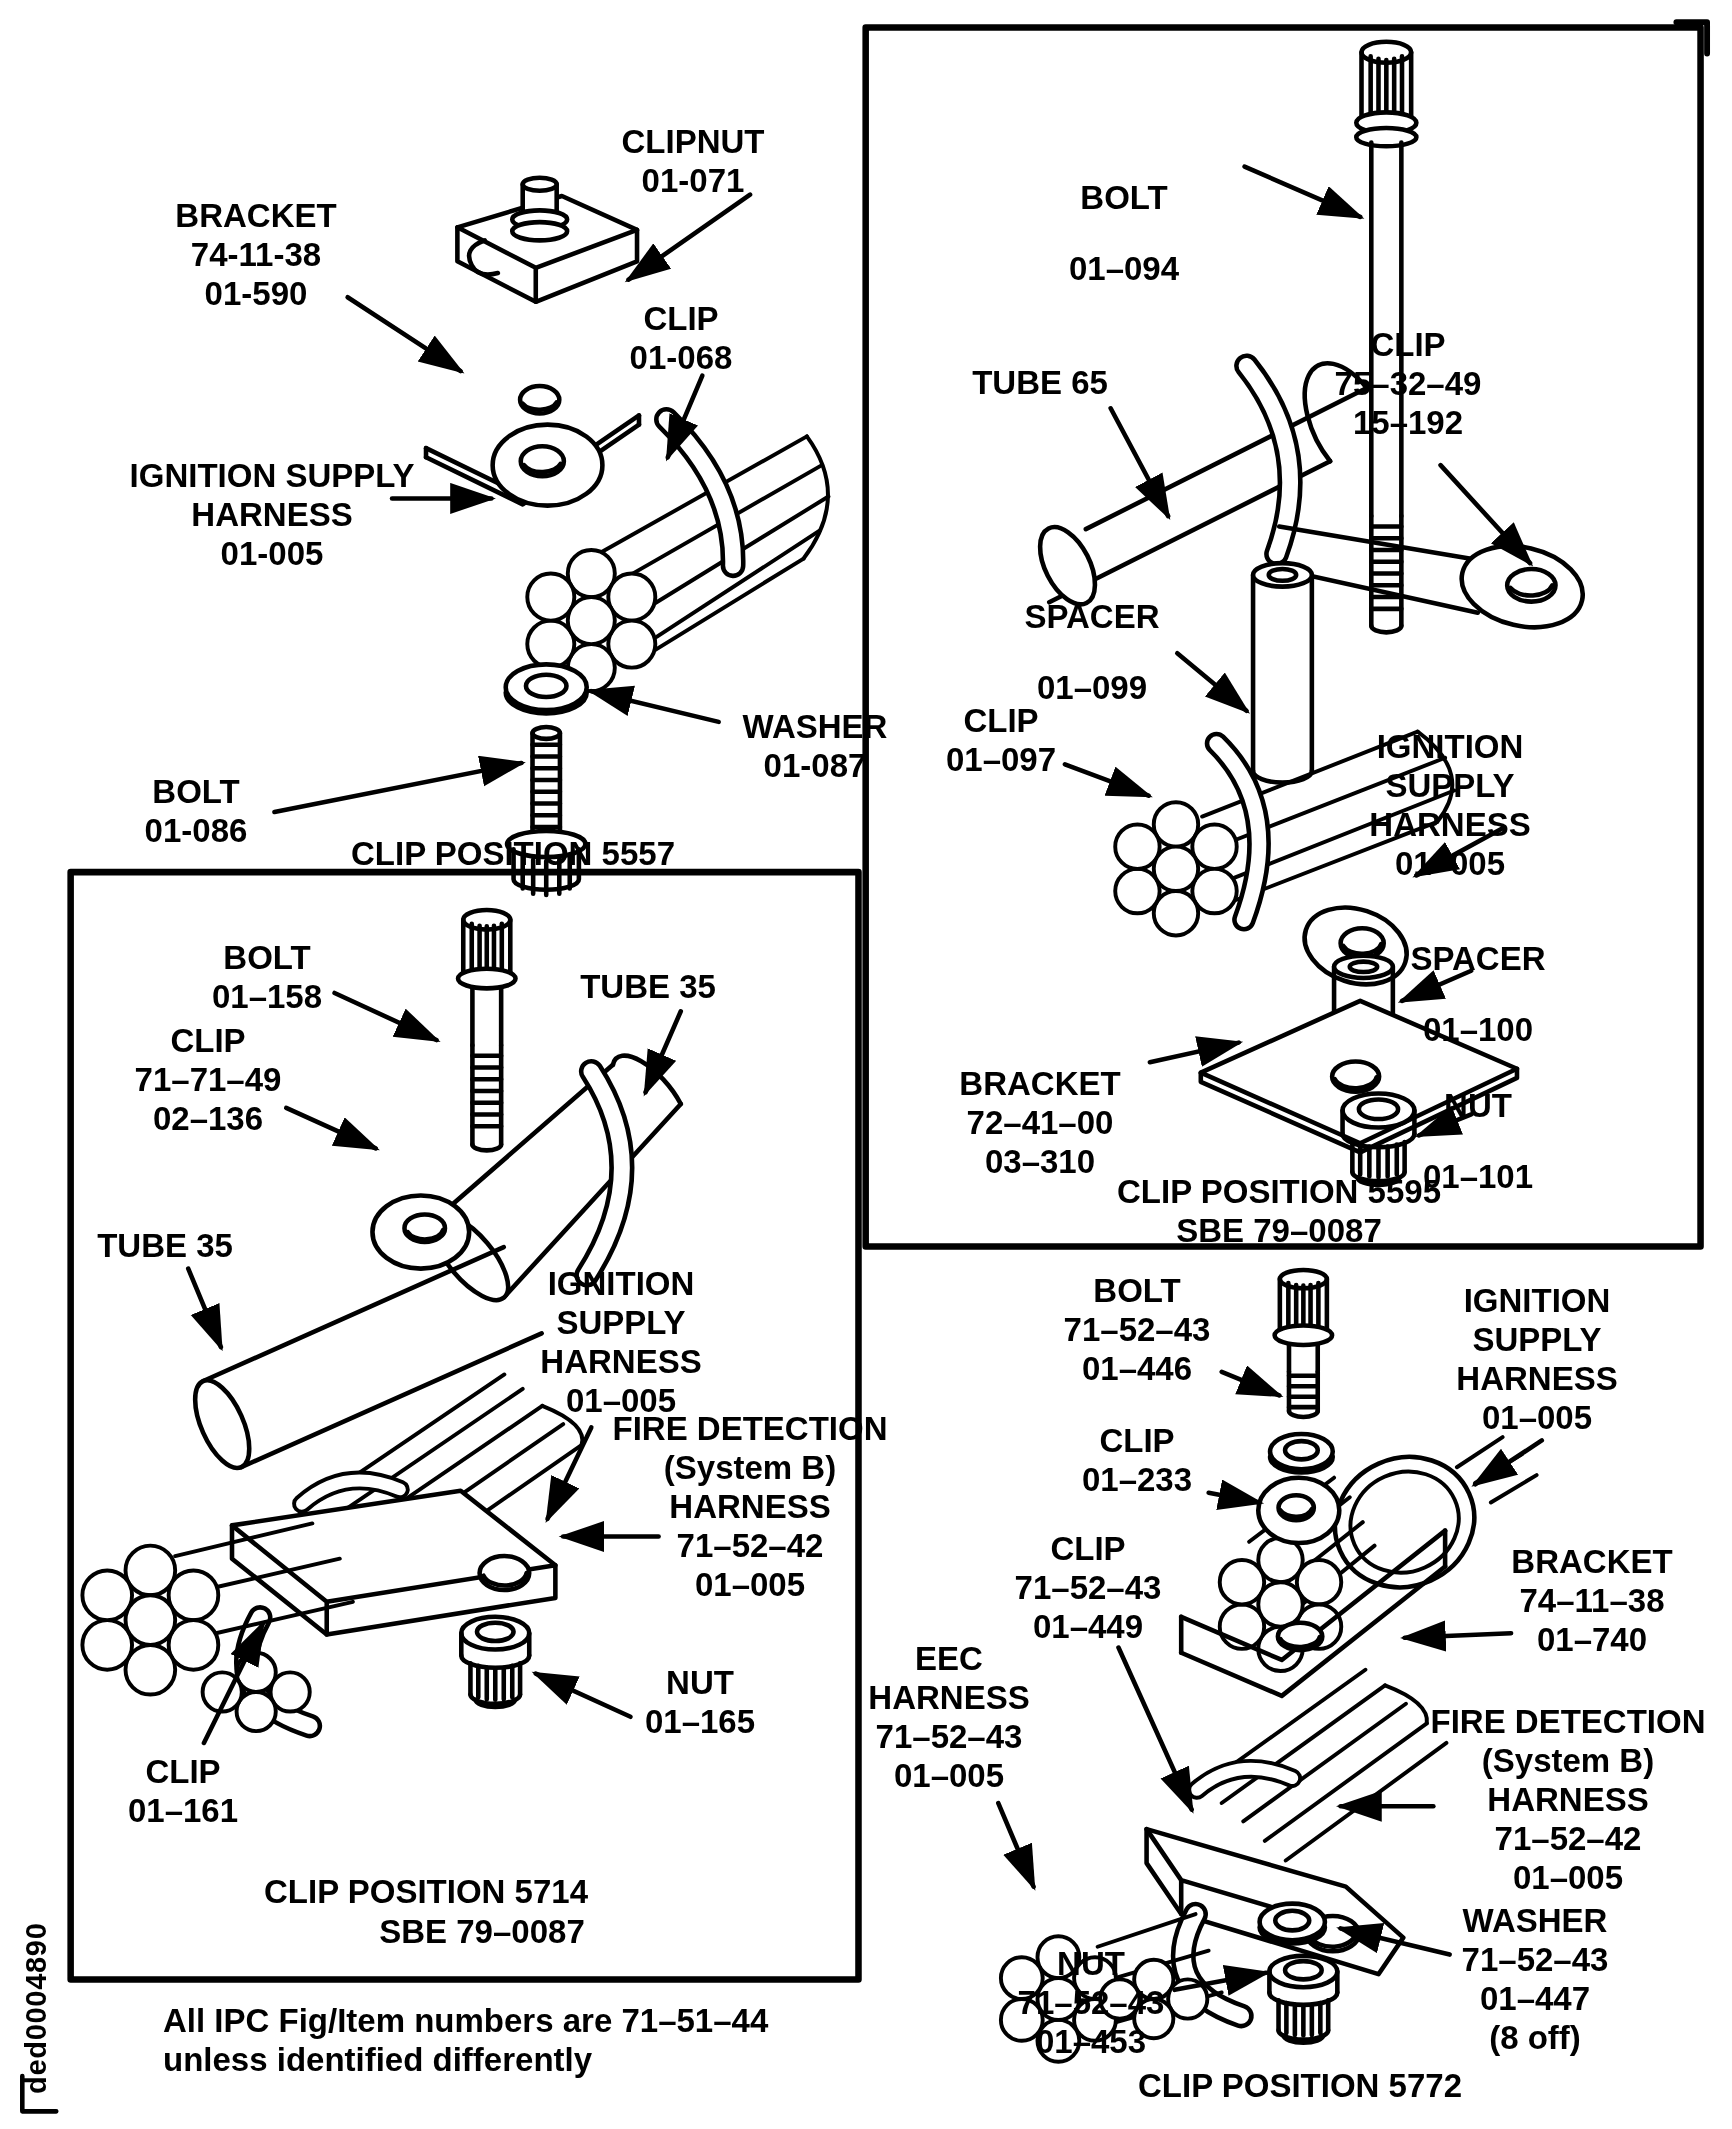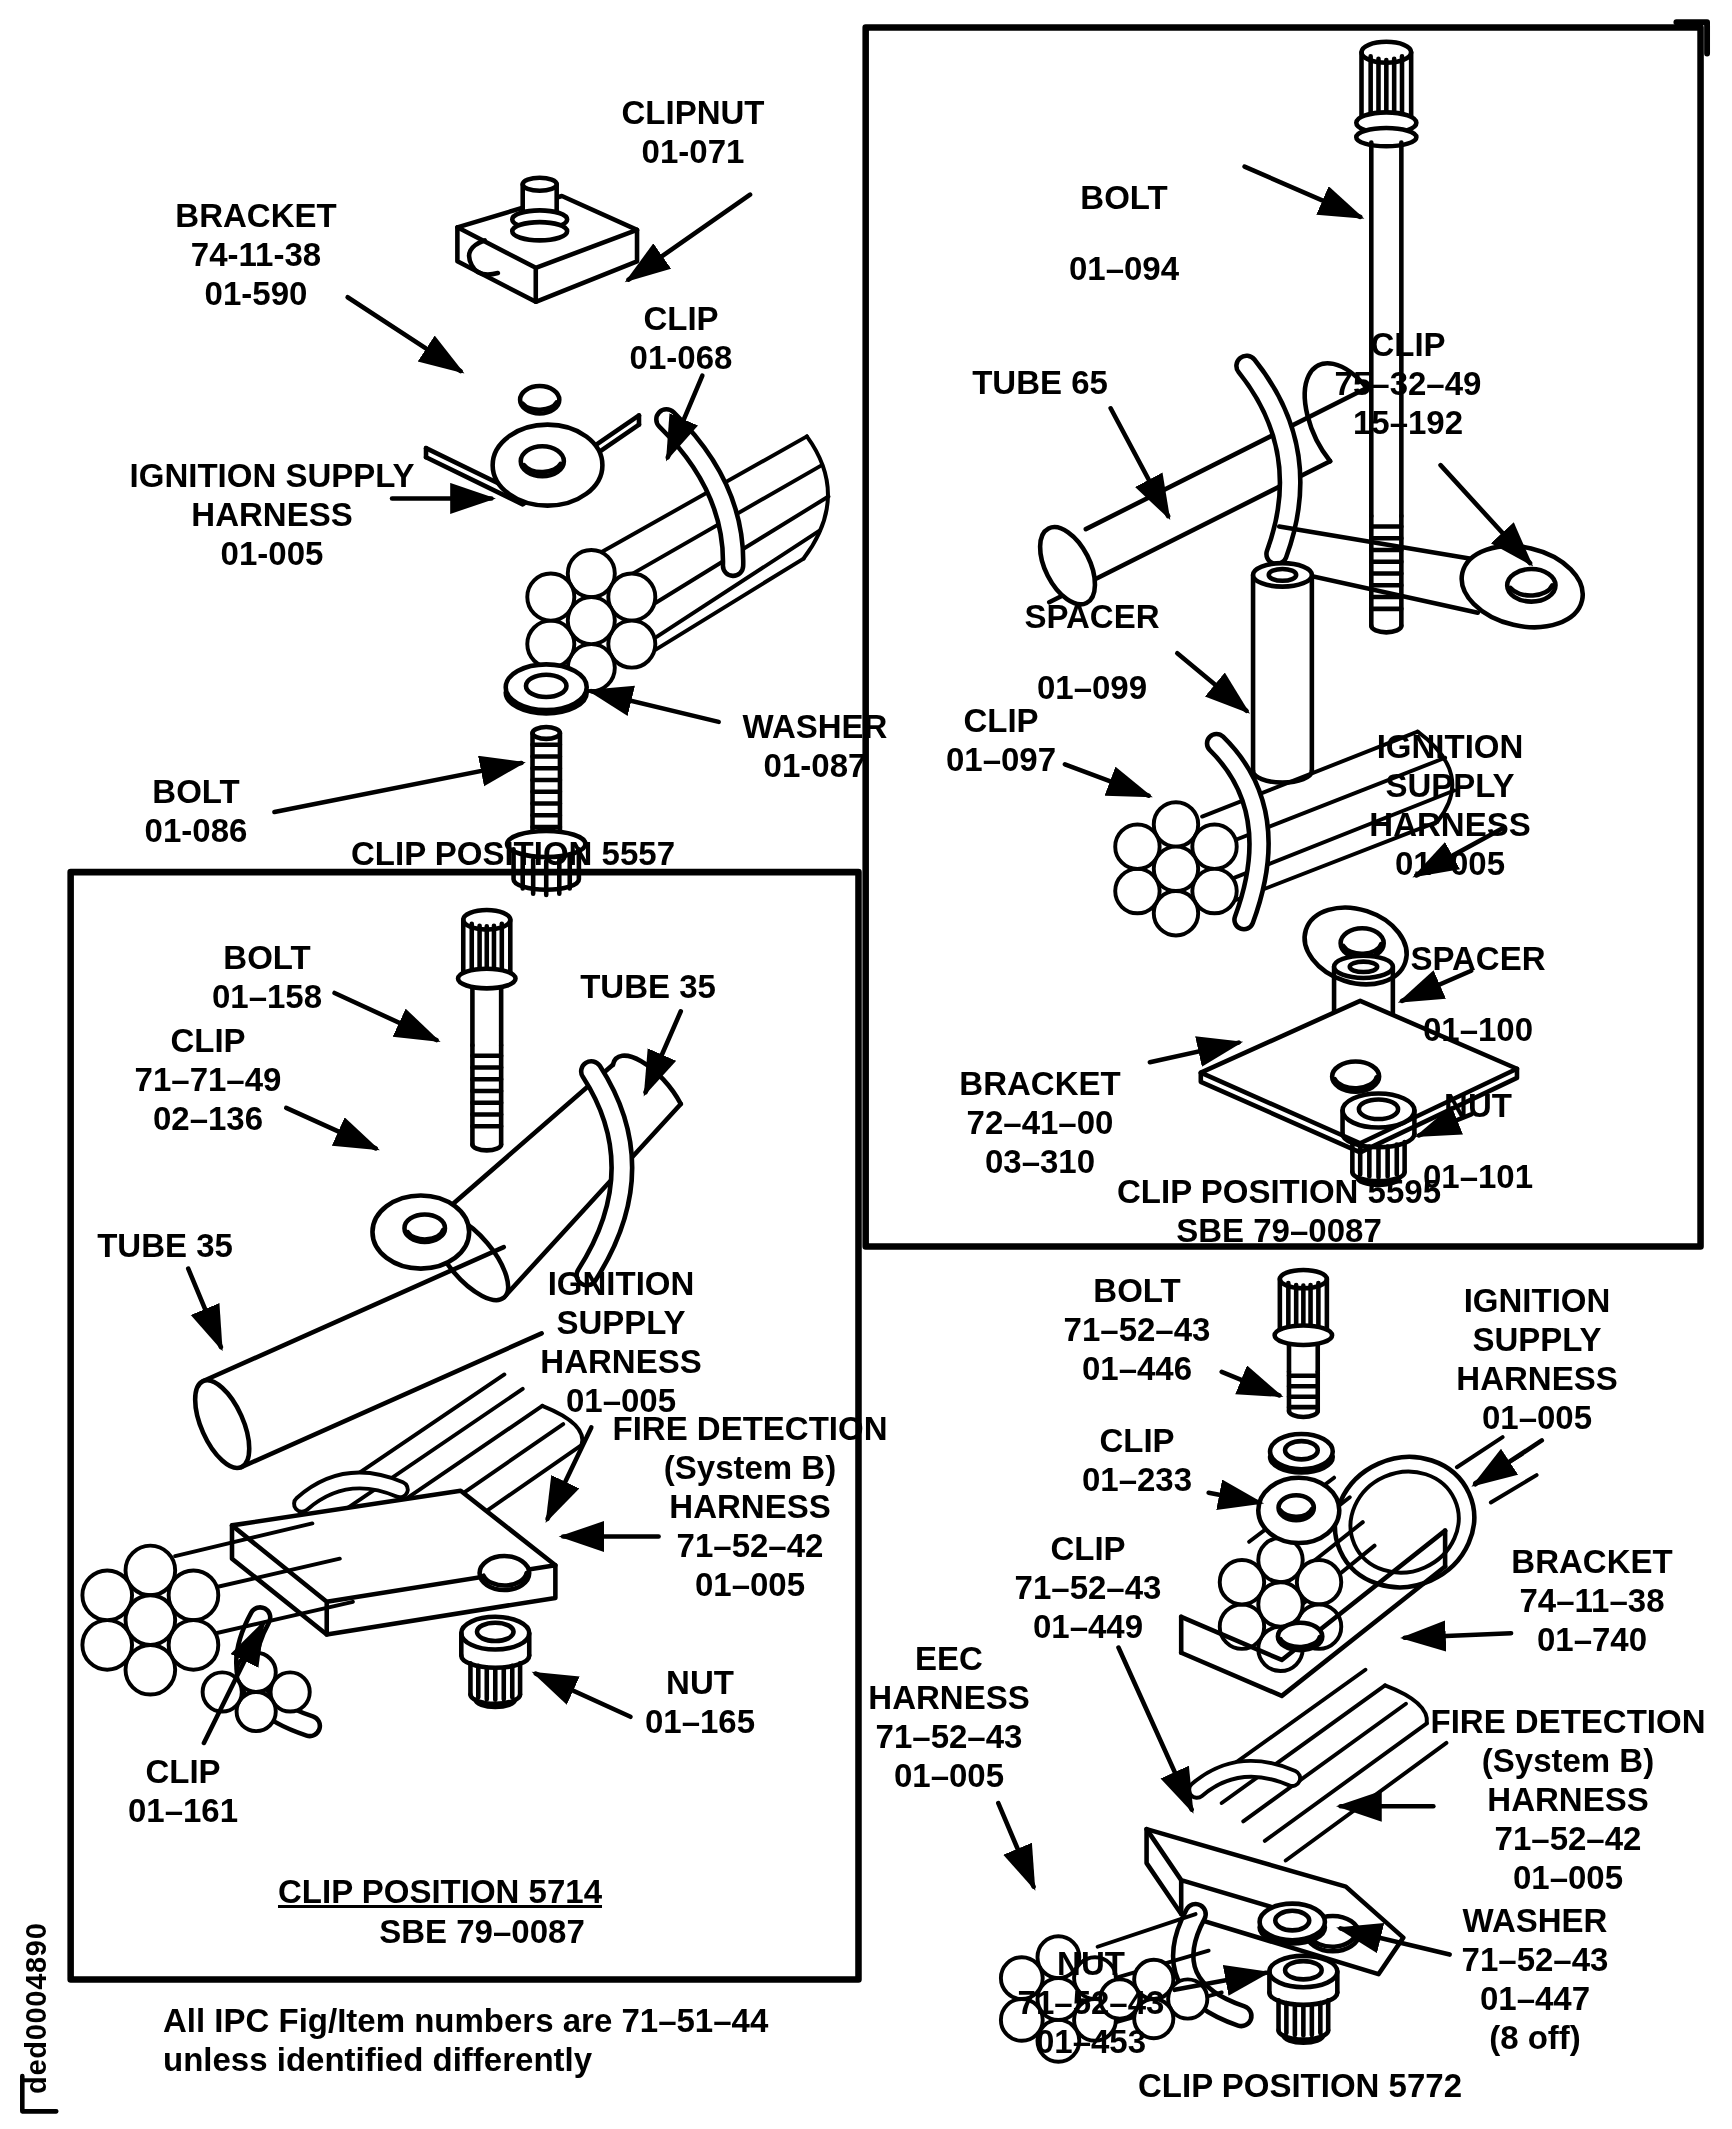--- a/index.html
+++ b/index.html
@@ -363,21 +363,21 @@
       <path d="M1712 2522 L1824 2770" marker-end="url(#ah)"></path>
       <path d="M1528 2760 L1582 2888" marker-end="url(#ah)"></path>
       <path d="M2313 2500 L2150 2507" marker-end="url(#ah)"></path>
       <path d="M2194 2765 L2052 2765" marker-end="url(#ah)"></path>
       <path d="M2219 2992 L2052 2952" marker-end="url(#ah)"></path>
       <path d="M1798 3046 L1938 3020" marker-end="url(#ah)"></path>
     </g>
   </svg>
 
   <div>
-      <div class="label" style="left: 693px; top: 93px;">
+      <div class="label" style="left: 693px; top: 122px;">
         <div>CLIPNUT</div>
         <div>01-071</div>
       </div>
       <div class="label" style="left: 256px; top: 196px;">
         <div>BRACKET</div>
         <div>74-11-38</div>
         <div>01-590</div>
       </div>
       <div class="label" style="left: 681px; top: 299px;">
         <div>CLIP</div>
@@ -471,21 +471,21 @@
         <div>01–005</div>
       </div>
       <div class="label" style="left: 700px; top: 1663px;">
         <div>NUT</div>
         <div>01–165</div>
       </div>
       <div class="label" style="left: 183px; top: 1752px;">
         <div>CLIP</div>
         <div>01–161</div>
       </div>
-      <div class="label" style="left: 440px; top: 1872px; text-decoration: underline;">
+      <div class="label" style="left: 426px; top: 1872px;">
         <div>CLIP POSITION 5714</div>
       </div>
       <div class="label" style="left: 482px; top: 1912px;">
         <div>SBE 79–0087</div>
       </div>
       <div class="label" style="left: 1137px; top: 1271px;">
         <div>BOLT</div>
         <div>71–52–43</div>
         <div>01–446</div>
       </div>

